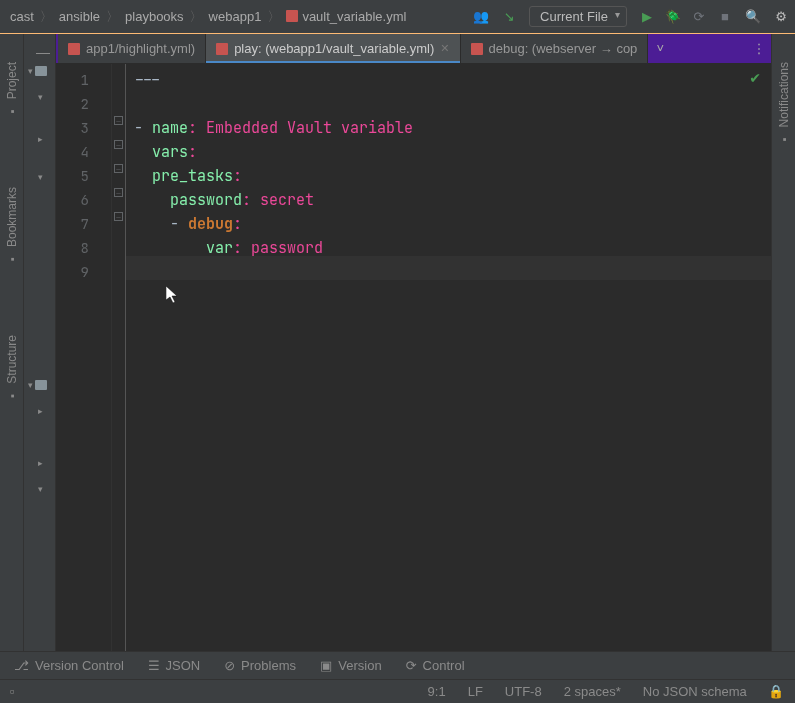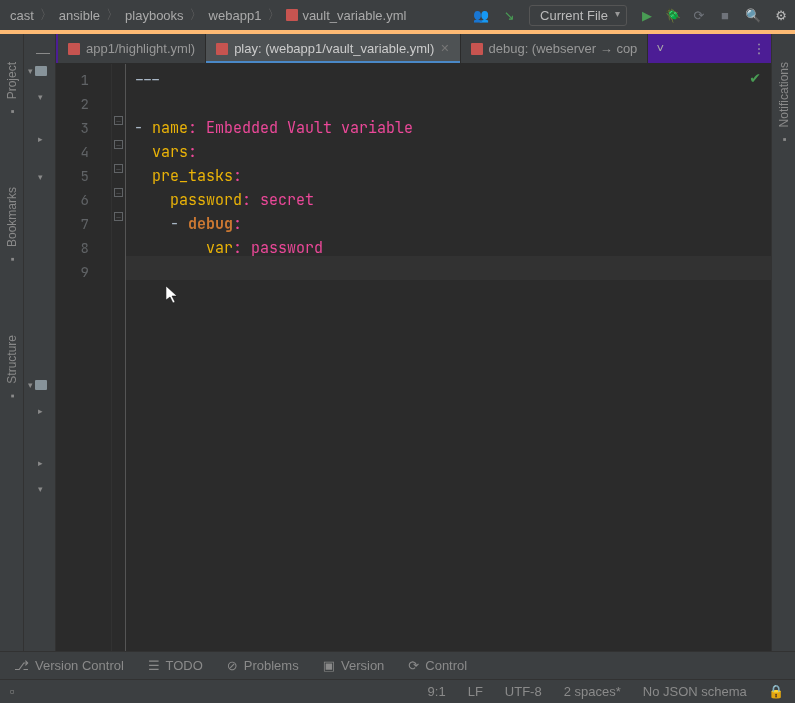--- a/index.html
+++ b/index.html
@@ -8,21 +8,21 @@
     font-family: "Segoe UI", Arial, sans-serif;
     font-size: 13px;
     background: #3c3f41;
     color: #bbbbbb;
     display: flex;
     flex-direction: column;
   }
   
   .topbar {
     height: 34px;
-    border-bottom: 4px solid #fdba74;
+    border-bottom: 1px solid #fdba74;
     display: flex;
     align-items: center;
     padding: 0 6px;
     gap: 4px;
     background: #3c3f41;
   }
   .crumbs { display: flex; align-items: center; gap: 2px; flex: 0 0 auto; color: #aaaaaa; }
   .crumb { padding: 2px 4px; }
   .crumb-sep { color: #666; }
   .file-ico {
@@ -114,21 +114,21 @@
     display: flex; align-items: center; justify-content: center;
   }
   .code {
     flex: 1; font-family: "JetBrains Mono","Consolas",monospace; font-size: 15px;
     padding: 4px 8px; color: #a9b7c6; position: relative;
   }
   .code-line { height: 24px; line-height: 24px; white-space: pre; }
   .code .hl-line {
     position: absolute; left: 0; right: 0; height: 24px; background: #323232;
   }
-  .tok-key { color: #eab308; }
+  .tok-key { color: #86efac; }
   .tok-keyb { color: #cc7832; font-weight: bold; }
   .tok-val { color: #ec4899; }
   .tok-dash { color: #a9b7c6; }
   .check-ok {
     position: absolute; top: 6px; right: 10px; color: #499c54; font-size: 14px;
   }
   .cursor-img {
     position: absolute; width: 12px; height: 18px; color: #ffffff;
     pointer-events: none;
   }
@@ -278,21 +278,21 @@
     </div>
 </div>
 
 <div class="tools-bottom" id="tools-bottom">
     <div class="tool-item">
       <span>⎇</span>
       <span>Version Control</span>
     </div>
     <div class="tool-item">
       <span>☰</span>
-      <span>TODO</span>
+      <span>JSON</span>
     </div>
     <div class="tool-item">
       <span>⊘</span>
       <span>Problems</span>
     </div>
     <div class="tool-item">
       <span>▣</span>
       <span>Version</span>
     </div>
     <div class="tool-item">

